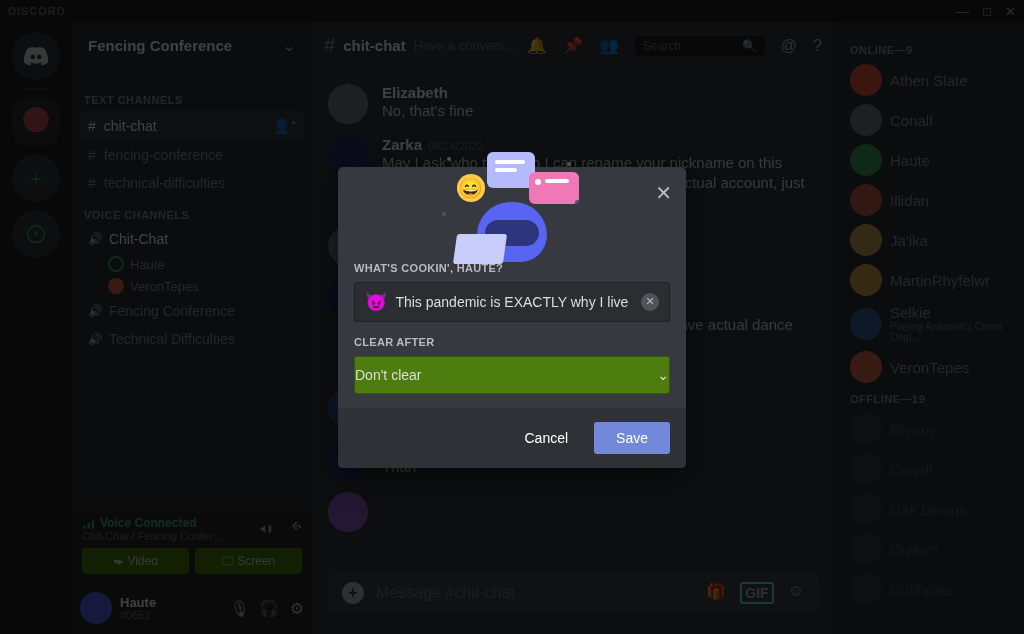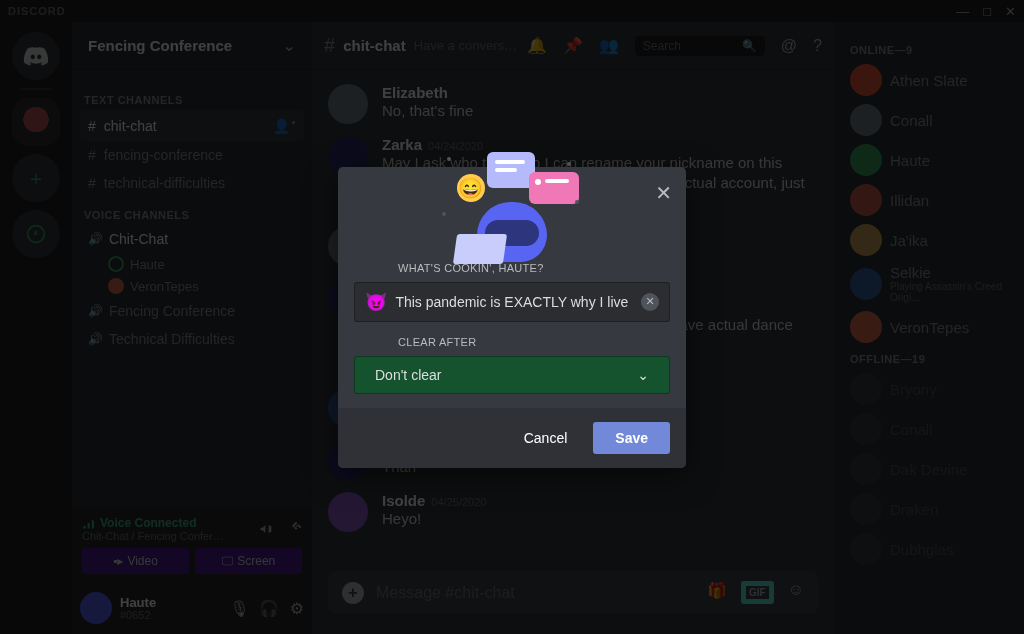--- a/index.html
+++ b/index.html
@@ -48,21 +48,21 @@
   .ch-item { display:flex; align-items:center; gap:6px; padding:6px 8px; border-radius:4px; color:var(--txt-muted); }
   .ch-item.selected { background: var(--bg-selected); color:#fff; }
   .ch-hash::before { content:"#"; margin-right:2px; color:inherit; }
   .ch-speaker { font-size:12px; }
   .ch-sub { margin-left:28px; display:flex; align-items:center; gap:6px; font-size:13px; padding:3px 0; }
   .ch-sub .dot { width:8px; height:8px; border-radius:50%; display:inline-block; }
   .voice-panel { background:#292b2f; padding:8px 10px; font-size:12px; }
   .voice-panel .vc-status { color:var(--txt-green); font-weight:600; display:flex; align-items:center; gap:4px; }
   .voice-panel .vc-sub { color:var(--txt-muted2); font-size:11px; }
   .voice-panel .vc-btns { display:flex; gap:6px; margin-top:6px; }
-  .voice-panel .vc-btns button { flex:1; background:#4c1d95; border:none; color:#dcddde; font-size:12px; padding:6px 0; border-radius:3px; }
+  .voice-panel .vc-btns button { flex:1; background:#4d7c0f; border:none; color:#dcddde; font-size:12px; padding:6px 0; border-radius:3px; }
   .user-panel { background:#292b2f; height:52px; display:flex; align-items:center; gap:8px; padding:0 8px; }
   .user-panel .av { width:32px; height:32px; border-radius:50%; background:#5865f2; position:relative; }
   .user-panel .uname { color:#fff; font-size:13px; font-weight:600; line-height:1; }
   .user-panel .utag { color:var(--txt-muted2); font-size:11px; }
   .user-panel .uicons { margin-left:auto; display:flex; gap:10px; color:#b9bbbe; font-size:16px; }
 
   
   .chat { flex:1; display:flex; flex-direction:column; background: var(--bg-chat); min-width:0;}
   .chat-header { height:48px; border-bottom:1px solid rgba(0,0,0,.2); display:flex; align-items:center; padding:0 12px; gap:8px; color:#fff; }
   .chat-header .hash { color:var(--txt-muted); font-size:20px; }
@@ -105,29 +105,29 @@
   .hero-art .card1::after{top:16px;width:22px;}
   .hero-art .card2 { position:absolute; top:20px; left:92px; width:50px; height:32px; background:#f178b6; border-radius:6px;}
   .hero-art .card2::before{content:"";position:absolute;left:6px;top:7px;width:6px;height:6px;background:#fff;border-radius:50%;}
   .hero-art .card2::after{content:"";position:absolute;left:16px;top:7px;width:24px;height:4px;background:#fff;border-radius:2px;}
   .hero-art .smiley { position:absolute; top:22px; left:20px; width:28px; height:28px; background:#ffcc4d; border-radius:50%;}
   .hero-art .smiley::before{content:"😄";position:absolute; inset:0; display:flex;align-items:center;justify-content:center;font-size:20px;}
   .hero-art .dotx { position:absolute; width:4px;height:4px;background:#4f545c;border-radius:50%; }
   .hero-art .d1{top:5px;left:10px;} .hero-art .d2{top:60px;left:5px;} .hero-art .d3{top:10px;left:130px;} .hero-art .d4{top:48px;left:138px;}
   .modal h3 { text-align:center; font-size:17px; font-weight:600; color:#fff; padding:6px 0 16px; }
   .modal .section { padding:0 16px 14px; }
-  .modal label { display:block; font-size:11px; font-weight:400; text-transform:uppercase; color:#b9bbbe; letter-spacing:.3px; margin-bottom:8px;margin-left:44px; }
+  .modal label { display:block; font-size:11px; font-weight:700; text-transform:uppercase; color:#b9bbbe; letter-spacing:.3px; margin-bottom:8px; }
   .modal .status-row { background:#2b2d31; border:1px solid rgba(0,0,0,.3); border-radius:3px; display:flex; align-items:center; padding:8px 10px; gap:8px; }
   .modal .status-row input { flex:1; background:transparent; border:none; color:#dcddde; font-size:14px; outline:none; }
   .modal .emoji { font-size:18px; }
   .modal .clear-x { color:#b9bbbe; width:18px;height:18px;border-radius:50%;background:#4f545c;display:flex;align-items:center;justify-content:center;font-size:11px;}
-  .modal .select-row { background:#14532d; border:1px solid rgba(0,0,0,.3); border-radius:3px; display:flex; align-items:flex-start; justify-content:space-between; padding:10px 20px; color:#dcddde; font-size:14px;}
+  .modal .select-row { background:#4d7c0f; border:1px solid rgba(0,0,0,.3); border-radius:3px; display:flex; align-items:flex-start; justify-content:space-between; padding:10px 0; color:#dcddde; font-size:14px;}
   .modal .footer { background:#2f3136; padding:14px 16px; display:flex; justify-content:flex-end; gap:12px; border-radius:0 0 5px 5px;}
   .modal .btn-cancel { background:transparent; border:none; color:#fff; font-size:14px; padding:8px 14px;}
-  .modal .btn-save { background:#7289da; border:none; color:#fff; font-size:14px; padding:8px 22px; border-radius:3px; font-weight:700;}
+  .modal .btn-save { background:#7289da; border:none; color:#fff; font-size:14px; padding:8px 22px; border-radius:3px; font-weight:400;}
   svg { display:block; }
 </style>
 </head>
 <body>
 
 <div class="app-window">
 
   <div class="titlebar">
     <span class="title">DISCORD</span>
     <div class="winbtns">
@@ -323,36 +323,29 @@
             <div class="body">
               <div class="head">
                 <span class="uname">Zarka</span>
                 <span class="ts"></span>
               </div>
               <div class="txt">Than</div>
             </div>
           </div>
           <div class="msg">
             <div class="av" style="background: rgb(142, 91, 207);"></div>
-            <div class="body">
-              <div class="head">
-                <span class="uname">Isolde</span>
-                <span class="ts">04/25/2020</span>
-              </div>
-              <div class="txt">Heyo!</div>
-            </div>
           </div>
         </div>
 
       <div class="composer">
         <div class="plus">+</div>
         <span>Message #chit-chat</span>
         <div class="right-icons">
           <span>🎁</span>
-          <span style="border:5px solid #5eead4;border-radius:3px;font-size:10px;padding:1px 3px;font-weight:700;">GIF</span>
+          <span style="border:2px solid #5eead4;border-radius:3px;font-size:14px;padding:1px 3px;font-weight:700;">GIF</span>
           <span>☺</span>
         </div>
       </div>
     </div>
 
     <div class="members">
       <div class="mg-header">ONLINE—9</div>
       <div id="members-online">
           <div class="member">
             <div class="av" style="background: rgb(233, 87, 63);"></div>
@@ -375,20 +368,26 @@
           <div class="member">
             <div class="av" style="background: rgb(204, 93, 77);"></div>
             <div>
               <div class="name">Illidan</div>
             </div>
           </div>
           <div class="member">
             <div class="av" style="background: rgb(207, 161, 90);"></div>
             <div>
               <div class="name">Ja'ika</div>
+            </div>
+          </div>
+          <div class="member">
+            <div class="av" style="background: rgb(214, 162, 74);"></div>
+            <div>
+              <div class="name">MartinRhyfelwr</div>
             </div>
           </div>
           <div class="member">
             <div class="av" style="background: rgb(54, 95, 160);"></div>
             <div>
               <div class="name">Selkie</div>
               <div class="sub">Playing Assassin's Creed Origi…</div>
             </div>
           </div>
           <div class="member">

